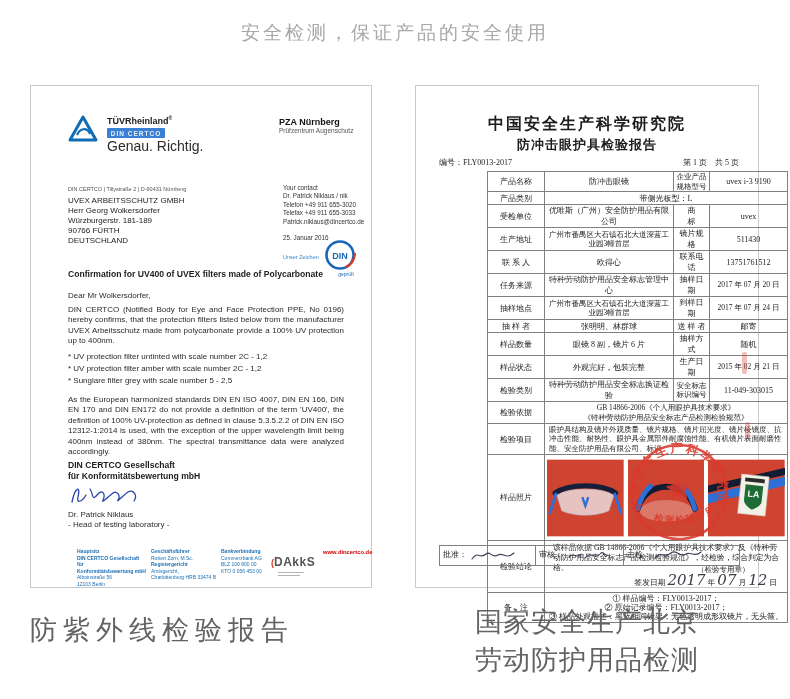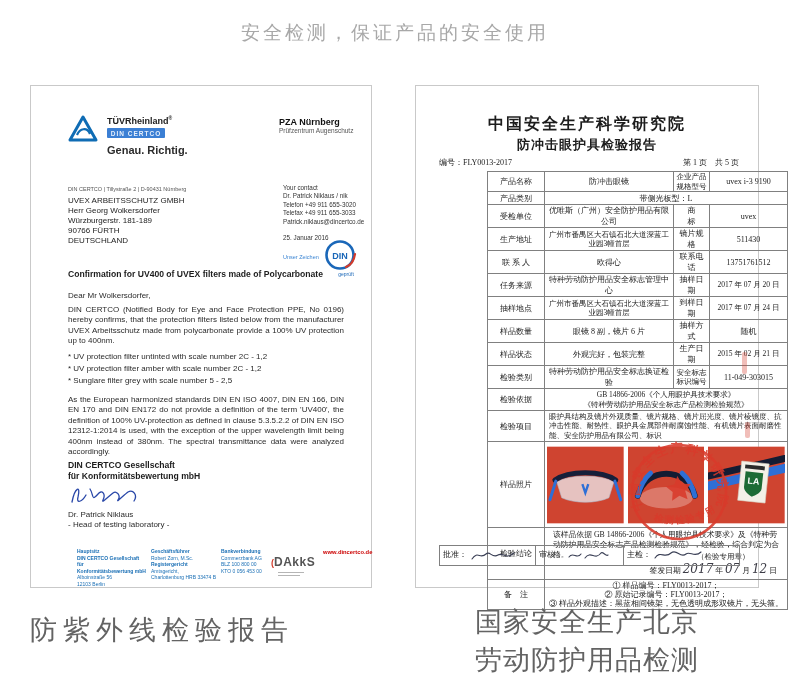--- a/index.html
+++ b/index.html
@@ -9,21 +9,21 @@
        font-size:19px;color:#a8a8a8;letter-spacing:3px;}
   .cert{position:absolute;top:85px;background:#fff;border:1px solid #c9c9c9;box-sizing:border-box;}
   .cert-left{left:30px;width:342px;height:503px;}
   .cert-right{left:415px;width:344px;height:503px;font-family:"Liberation Serif","DejaVu Serif",serif;color:#1c1c1c;}
   .abs{position:absolute;}
   
   .tuv-brand{font-size:9px;font-weight:bold;color:#222;}
   .tuv-brand sup{font-size:5px;}
   .tuv-badge{margin-top:2px;width:58px;background:#3b7fd4;color:#e4eefb;font-size:6.5px;
              font-weight:bold;text-align:center;letter-spacing:1px;padding:1.5px 0;border-radius:1px;}
-  .tuv-tag{margin-top:6px;font-size:11px;color:#2b2b2b;font-weight:bold;}
+  .tuv-tag{font-size:14px;color:#2b2b2b;}
   .pza-t{font-size:9px;font-weight:bold;color:#111;}
   .pza-s{font-size:6.5px;color:#555;}
   .sender{font-size:5.5px;color:#555;}
   .recip{font-size:8px;line-height:10px;color:#222;}
   .contact{font-size:6.3px;line-height:8.4px;color:#333;}
   .unser{font-size:5.5px;color:#3b85d3;}
   .lheading{font-size:8.6px;font-weight:bold;color:#1d1d1d;width:276px;line-height:10.5px;}
   .ltext{font-size:8px;line-height:10.4px;color:#2a2a2a;width:276px;text-align:justify;}
   .lbullet{font-size:8px;line-height:12px;color:#2a2a2a;}
   .lcompany{font-size:8.6px;font-weight:bold;line-height:10.5px;color:#1d1d1d;}
@@ -42,21 +42,21 @@
               padding:0 2px;overflow:hidden;}
   table.rc2{position:absolute;left:23px;top:459px;width:300px;border-collapse:collapse;table-layout:fixed;}
   table.rc2 td{border:1px solid #808080;font-size:8px;text-align:left;vertical-align:middle;padding:0 3px;height:19px;}
   .cell-left{text-align:left !important;padding:1px 4px !important;}
   .small-cjk{font-size:7.5px !important;line-height:9.4px;}
   .photo-strip{display:flex;gap:4px;justify-content:center;align-items:center;}
   .concl{position:relative;height:51px;}
   .concl-text{font-size:7.8px;line-height:10px;text-align:left;padding:2px 3px 0 6px;}
   .seal-note{position:absolute;left:150px;top:24px;font-size:7.5px;}
   .issue-line{position:absolute;right:8px;bottom:3px;font-size:7.8px;}
-  .hand{font-family:"DejaVu Serif",serif;font-style:italic;color:#3c3c46;font-size:12px;}
+  .hand{font-family:"DejaVu Serif",serif;font-style:italic;color:#3c3c46;font-size:15px;}
   .remarks{font-size:7.3px;line-height:9.4px;text-align:left;padding:1px 4px;}
   .stamp{position:absolute;left:203px;top:346px;width:120px;height:120px;opacity:.88;
          transform:rotate(-6deg);pointer-events:none;}
   .bleed{position:absolute;width:5px;background:rgba(214,70,55,.35);border-radius:2px;}
   
   .cap-l{position:absolute;left:30px;top:612px;width:342px;text-align:left;
          font-size:27px;color:#636363;letter-spacing:6px;}
   .cap-r{position:absolute;left:415px;top:603px;width:344px;text-align:center;
          font-size:27px;color:#636363;line-height:38px;letter-spacing:1px;}
 </style>
@@ -204,20 +204,26 @@
         <td>任务来源</td>
         <td>特种劳动防护用品安全标志管理中心</td>
         <td>抽样日期</td>
         <td class="small-cjk">2017 年 07 月 20 日</td>
       </tr>
       <tr style="height:13px">
         <td>抽样地点</td>
         <td class="small-cjk">广州市番禺区大石镇石北大道深蓝工业园3幢首层</td>
         <td>到样日期</td>
         <td class="small-cjk">2017 年 07 月 24 日</td>
+      </tr>
+      <tr style="height:13px">
+        <td>抽 样 者</td>
+        <td>张明明、林群球</td>
+        <td>送 样 者</td>
+        <td>邮寄</td>
       </tr>
       <tr style="height:13px">
         <td>样品数量</td>
         <td>眼镜 8 副，镜片 6 片</td>
         <td>抽样方式</td>
         <td>随机</td>
       </tr>
       <tr style="height:13px">
         <td>样品状态</td>
         <td>外观完好，包装完整</td>

